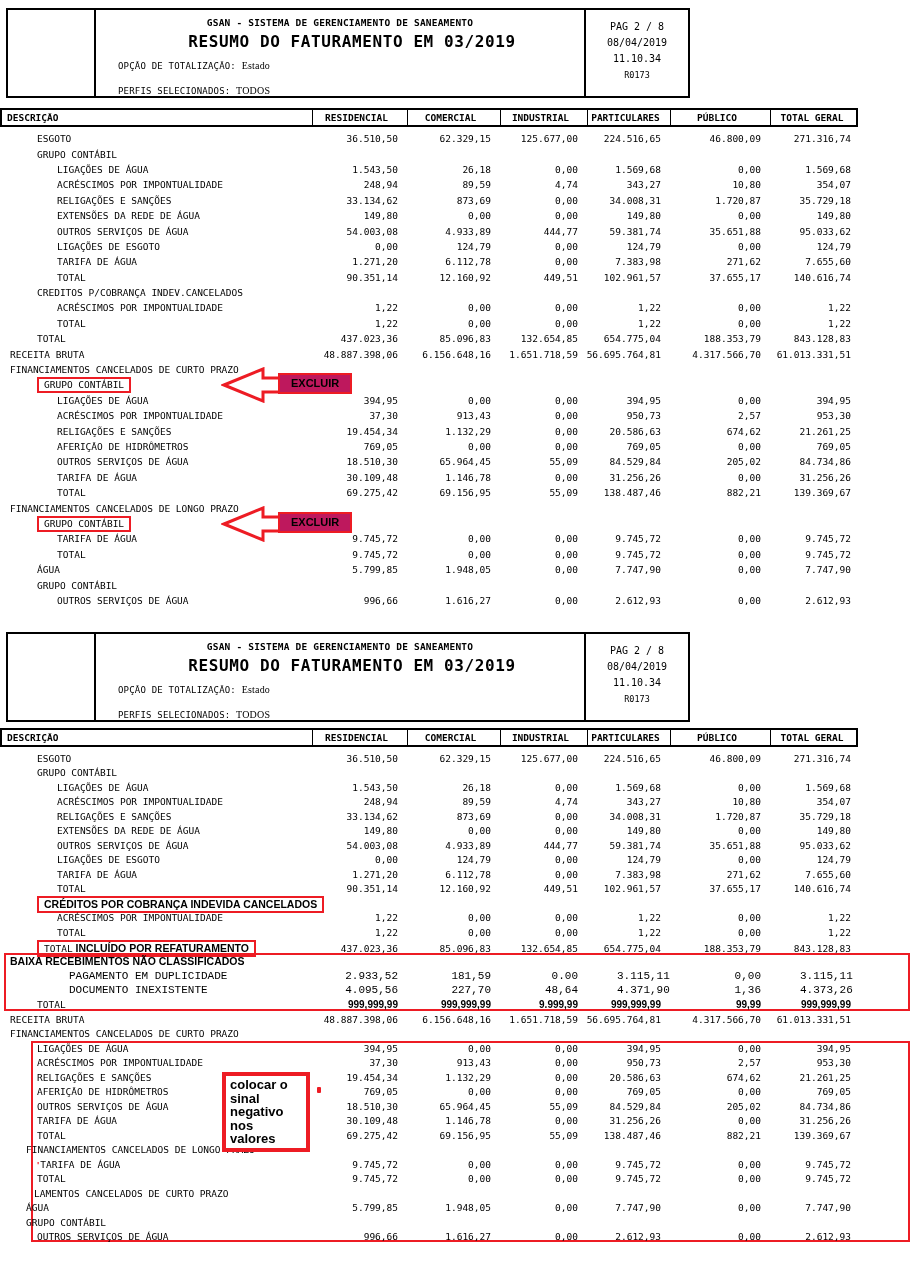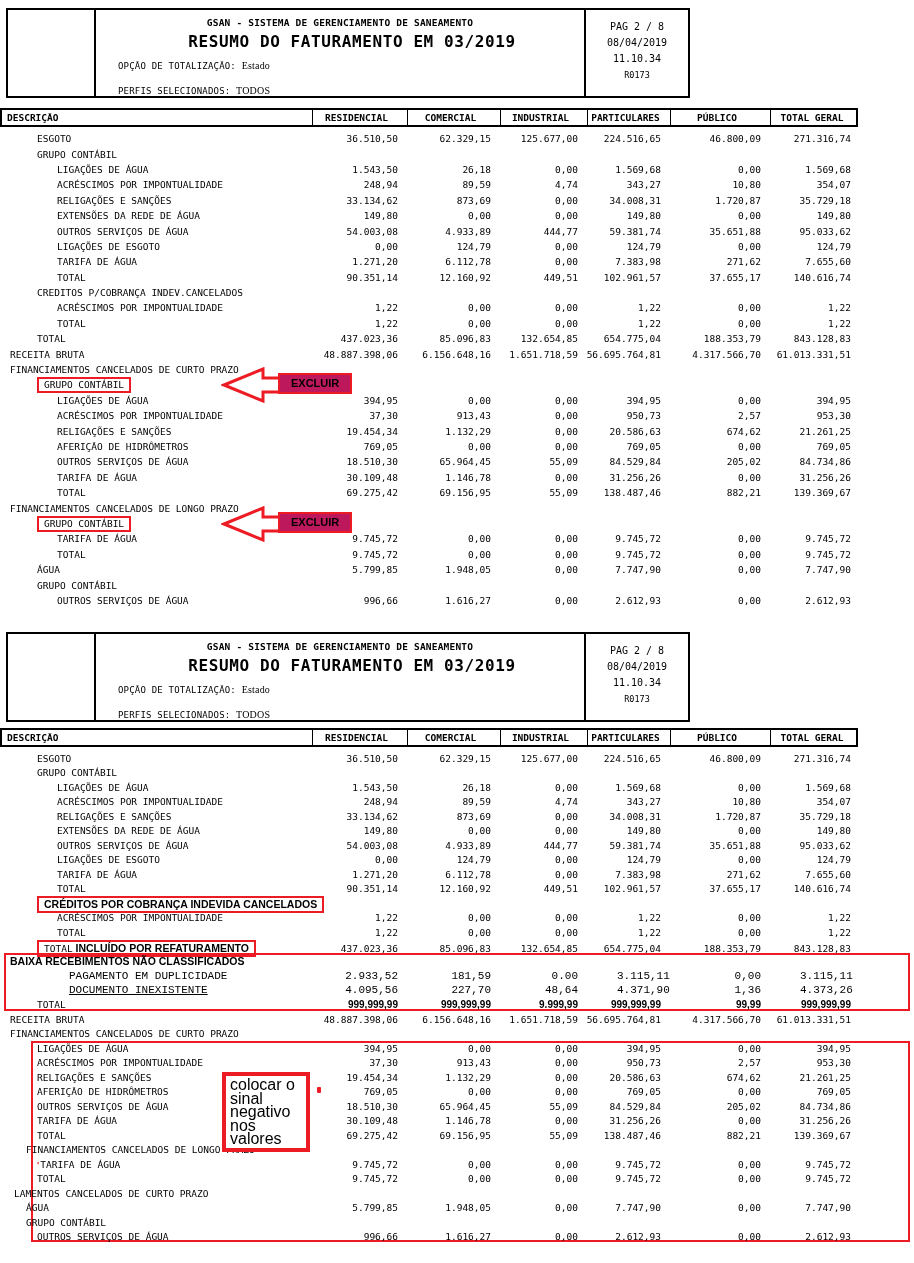--- a/index.html
+++ b/index.html
@@ -68,22 +68,22 @@
   .excluir svg { position:absolute; left:0; top:0; }
   .excluir-label {
     position:absolute; left:57px; top:6px; border:2.5px solid #ED1C24; background:#be185d;
     font-family:"Liberation Sans", sans-serif; font-weight:bold; font-size:11px;
     line-height:17px; padding:0 11px; white-space:nowrap;
   }
 
   .neg-note {
     position:absolute; left:222px; top:-27px; width:88px; z-index:5;
     border:4px solid #ED1C24; background:#fff; padding:2px 4px;
-    font-family:"Liberation Sans", sans-serif; font-weight:normal;
-    font-size:16px; line-height:13.5px; white-space:normal;
+    font-family:"Liberation Sans", sans-serif; font-weight:bold;
+    font-size:13px; line-height:13.5px; white-space:normal;
   }
   .neg-note::after {
     content:""; position:absolute; right:-15px; top:11px; width:4px; height:6px;
     background:#ED1C24; border-radius:1px;
   }
 </style>
 </head>
 <body>
 
 <div>
@@ -592,21 +592,21 @@
             <div class="row grid">
               <div class="lbl-cell" style="padding-left: 37px;"><span class="lbl serif-mono">PAGAMENTO EM DUPLICIDADE</span></div>
               <div class="num serif-mono">2.933,52</div>
               <div class="num serif-mono">181,59</div>
               <div class="num serif-mono">0.00</div>
               <div class="num serif-mono">3.115,11</div>
               <div class="num serif-mono">0,00</div>
               <div class="num serif-mono">3.115,11</div>
             </div>
             <div class="row grid">
-              <div class="lbl-cell" style="padding-left: 37px; text-decoration: underline;"><span class="lbl serif-mono">DOCUMENTO INEXISTENTE</span></div>
+              <div class="lbl-cell" style="padding-left: 37px;"><span class="lbl serif-mono">DOCUMENTO INEXISTENTE</span></div>
               <div class="num serif-mono">4.095,56</div>
               <div class="num serif-mono">227,70</div>
               <div class="num serif-mono">48,64</div>
               <div class="num serif-mono">4.371,90</div>
               <div class="num serif-mono">1,36</div>
               <div class="num serif-mono">4.373,26</div>
             </div>
             <div class="row grid">
               <div class="lbl-cell" style="padding-left: 37px;"><span class="lbl">TOTAL</span></div>
               <div class="num bold-val">999,999,99</div>
@@ -723,21 +723,21 @@
             <div class="row grid">
               <div class="lbl-cell" style="padding-left: 37px;"><span class="lbl">TOTAL</span></div>
               <div class="num">9.745,72</div>
               <div class="num">0,00</div>
               <div class="num">0,00</div>
               <div class="num">9.745,72</div>
               <div class="num">0,00</div>
               <div class="num">9.745,72</div>
             </div>
             <div class="row grid">
-              <div class="lbl-cell" style="padding-left: 14px;"><span class="lbl">LAMENTOS CANCELADOS DE CURTO PRAZO</span></div>
+              <div class="lbl-cell" style="padding-left: 34px;"><span class="lbl">LAMENTOS CANCELADOS DE CURTO PRAZO</span></div>
               <div class="num"></div>
               <div class="num"></div>
               <div class="num"></div>
               <div class="num"></div>
               <div class="num"></div>
               <div class="num"></div>
             </div>
             <div class="row grid">
               <div class="lbl-cell" style="padding-left: 26px;"><span class="lbl">ÁGUA</span></div>
               <div class="num">5.799,85</div>

